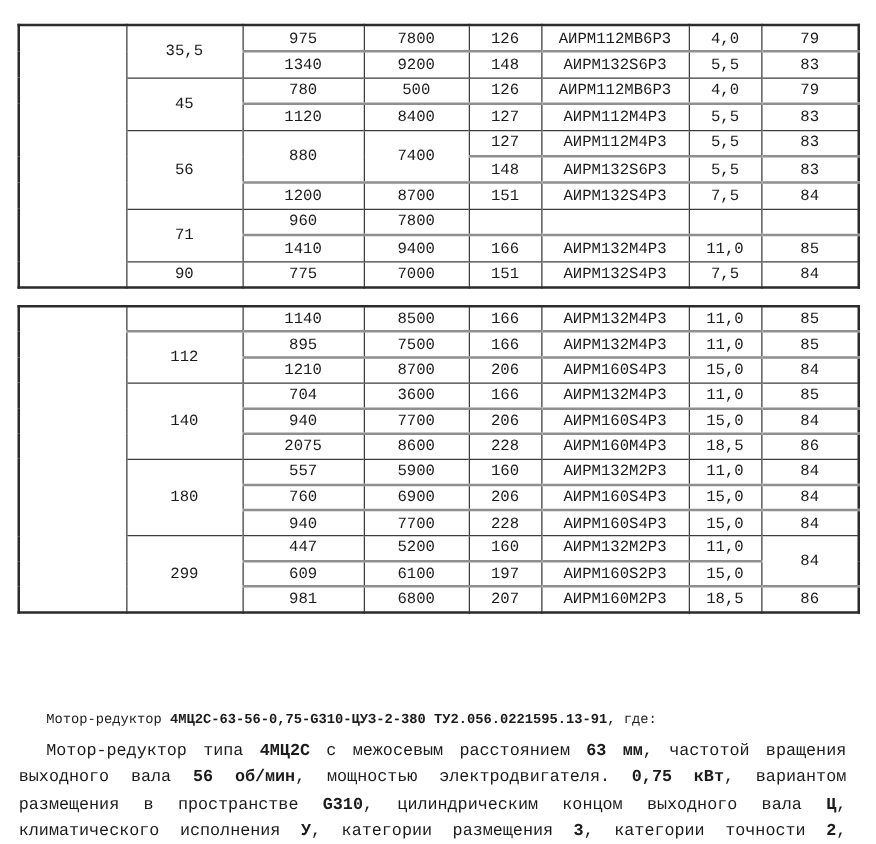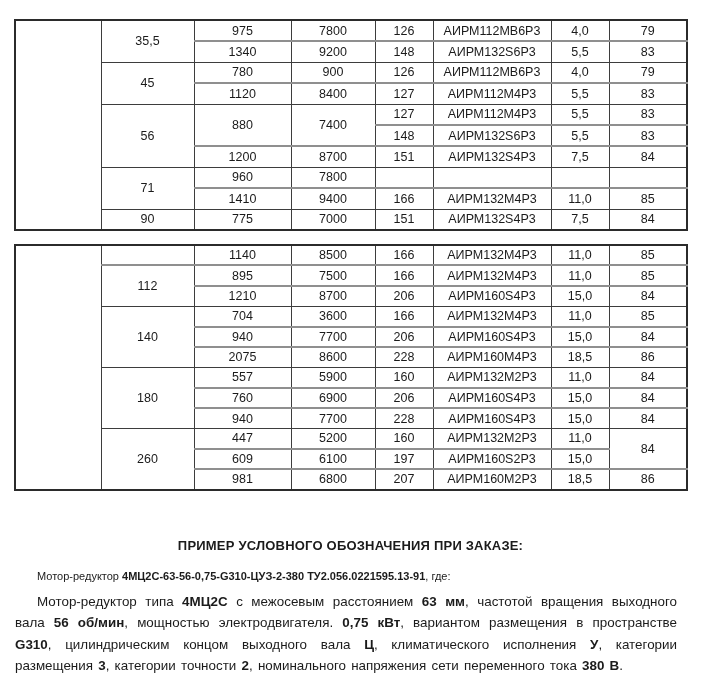--- a/index.html
+++ b/index.html
@@ -5,21 +5,21 @@
   html, body {
     margin: 0;
     padding: 0;
     background: #ffffff;
   }
   .page {
     position: relative;
     width: 701px;
     height: 675px;
     background: var(--page_bg, #ffffff);
-    font-family: Liberation Sans, sans-serif;
+    font-family: Liberation Mono, monospace;
     color: var(--text, #1b1b1b);
     overflow: hidden;
   }
   table.data {
     position: absolute;
     left: 14px;
     border-collapse: collapse;
     table-layout: fixed;
     border: 2px solid var(--border_outer, #2b2b2b);
   }
@@ -100,21 +100,21 @@
           <td>1340</td>
           <td>9200</td>
           <td>148</td>
           <td>АИРМ132S6Р3</td>
           <td>5,5</td>
           <td>83</td>
         </tr>
         <tr class="g">
           <td rowspan="2">45</td>
           <td>780</td>
-          <td>900</td>
+          <td>500</td>
           <td>126</td>
           <td>АИРМ112МВ6Р3</td>
           <td>4,0</td>
           <td>79</td>
         </tr>
         <tr class="s">
           <td>1120</td>
           <td>8400</td>
           <td>127</td>
           <td>АИРМ112М4Р3</td>
@@ -255,21 +255,21 @@
         </tr>
         <tr class="s">
           <td>940</td>
           <td>7700</td>
           <td>228</td>
           <td>АИРМ160S4Р3</td>
           <td>15,0</td>
           <td>84</td>
         </tr>
         <tr class="g">
-          <td rowspan="3" class="top">260</td>
+          <td rowspan="3" class="top">299</td>
           <td>447</td>
           <td>5200</td>
           <td>160</td>
           <td>АИРМ132М2Р3</td>
           <td>11,0</td>
           <td rowspan="2">84</td>
         </tr>
         <tr class="s">
           <td>609</td>
           <td>6100</td>
@@ -281,18 +281,17 @@
           <td>981</td>
           <td>6800</td>
           <td>207</td>
           <td>АИРМ160М2Р3</td>
           <td>18,5</td>
           <td>86</td>
         </tr>
       </tbody>
     </table>
 
-  <div class="heading">ПРИМЕР УСЛОВНОГО ОБОЗНАЧЕНИЯ ПРИ ЗАКАЗЕ:</div>
 
   <div class="desig"><span>Мотор-редуктор </span><b>4МЦ2С-63-56-0,75-G310-ЦУЗ-2-380 ТУ2.056.0221595.13-91</b><span>, где:</span></div>
 
   <div class="para"><span>Мотор-редуктор типа </span><b>4МЦ2С</b><span> с межосевым расстоянием </span><b>63 мм</b><span>, частотой вращения выходного вала </span><b>56 об/мин</b><span>, мощностью электродвигателя. </span><b>0,75 кВт</b><span>, вариантом размещения в пространстве </span><b>G310</b><span>, цилиндрическим концом выходного вала </span><b>Ц</b><span>, климатического исполнения </span><b>У</b><span>, категории размещения </span><b>3</b><span>, категории точности </span><b>2</b><span>, номинального напряжения сети переменного тока </span><b>380 В</b><span>.</span></div>
 </div>
 
 </body></html>

